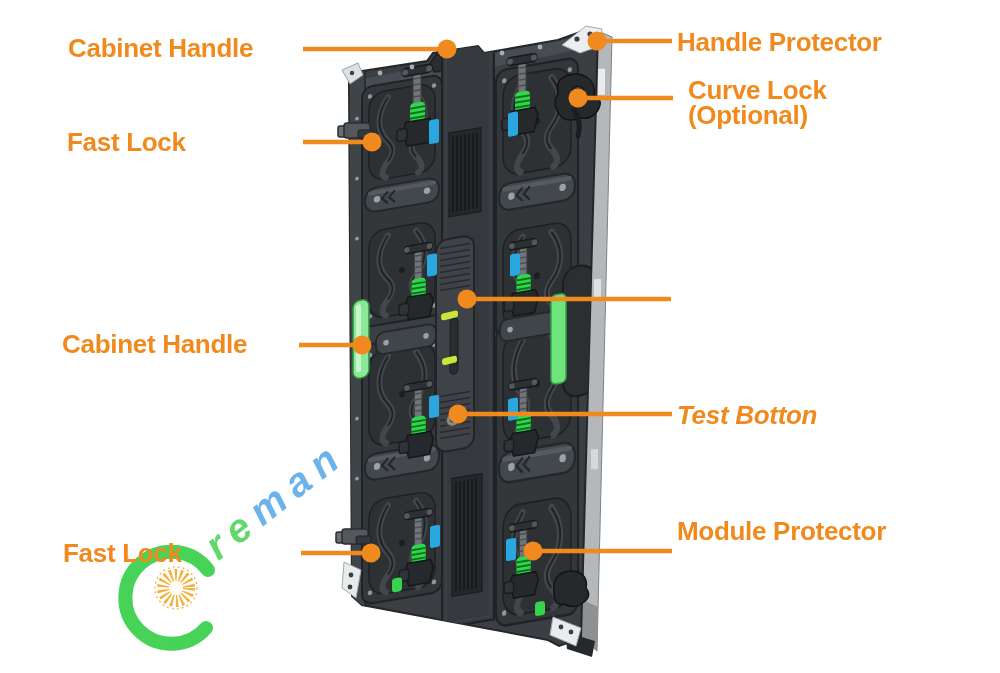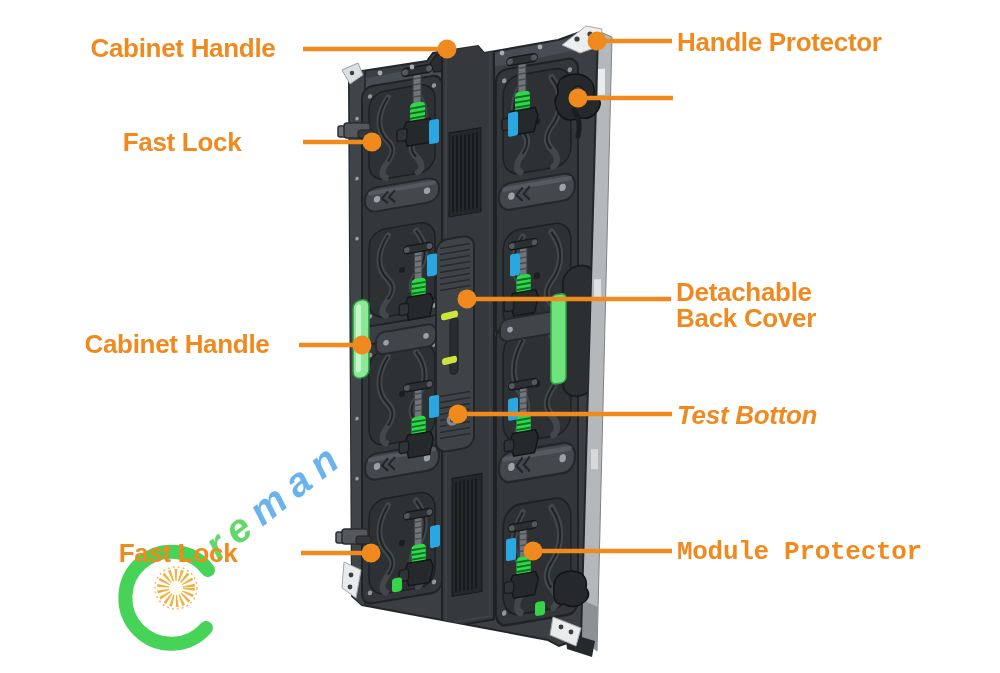--- a/index.html
+++ b/index.html
@@ -12,21 +12,21 @@
     position:relative;width:1000px;height:673px;background:#fff;overflow:hidden;
     font-family:"Liberation Sans",sans-serif;
   }
   #cabinet-svg{position:absolute;left:0;top:0;}
   .callout{
     position:absolute;
     font-weight:700;font-size:26px;line-height:26px;
     color:var(--accent-orange);
     white-space:nowrap;letter-spacing:-0.3px;
   }
-  .callout.right-align{text-align:center;width:230px;}
+  .callout.right-align{text-align:left;width:230px;}
   .callout .l2{display:block;}
   #curve-lock-label{line-height:25px;}
   #detachable-label{line-height:26px;}
   #watermark-text{
     position:absolute;left:196px;top:533px;
     transform:rotate(-38deg);transform-origin:0 0;
     font-size:40px;font-weight:700;font-style:italic;
     letter-spacing:9px;opacity:.82;white-space:nowrap;
   }
   #watermark-text .wm-green{color:var(--watermark-green);}
@@ -269,29 +269,29 @@
   </svg>
 
   <div id="watermark-text">
     <span class="wm-green">re</span><span class="wm-blue">man</span>
   </div>
 
   <div class="callout right-align" style="left:68px;top:35px;">Cabinet Handle</div>
 
   <div class="callout" style="left:677px;top:29px;">Handle Protector</div>
 
+  <div class="callout" id="curve-lock-label" style="left:688px;top:78px;">
+    <span>Curve Lock</span>
+    <span class="l2">(Optional)</span>
+  </div>
 
   <div class="callout right-align" style="left:67px;top:129px;">Fast Lock</div>
 
   <div class="callout right-align" style="left:62px;top:331px;">Cabinet Handle</div>
 
-  <div class="callout" id="detachable-label" style="left:676px;top:279px;">
-    <span>Detachable</span>
-    <span class="l2">Back Cover</span>
-  </div>
 
   <div class="callout" style="left:677px;top:402px;font-style:italic;">Test Botton</div>
 
   <div class="callout right-align" style="left:63px;top:540px;">Fast Lock</div>
 
-  <div class="callout" style="left:677px;top:539px;font-family:Liberation Mono, monospace;">Module Protector</div>
+  <div class="callout" style="left:677px;top:518px;">Module Protector</div>
 
 </div>
 
 </body></html>

